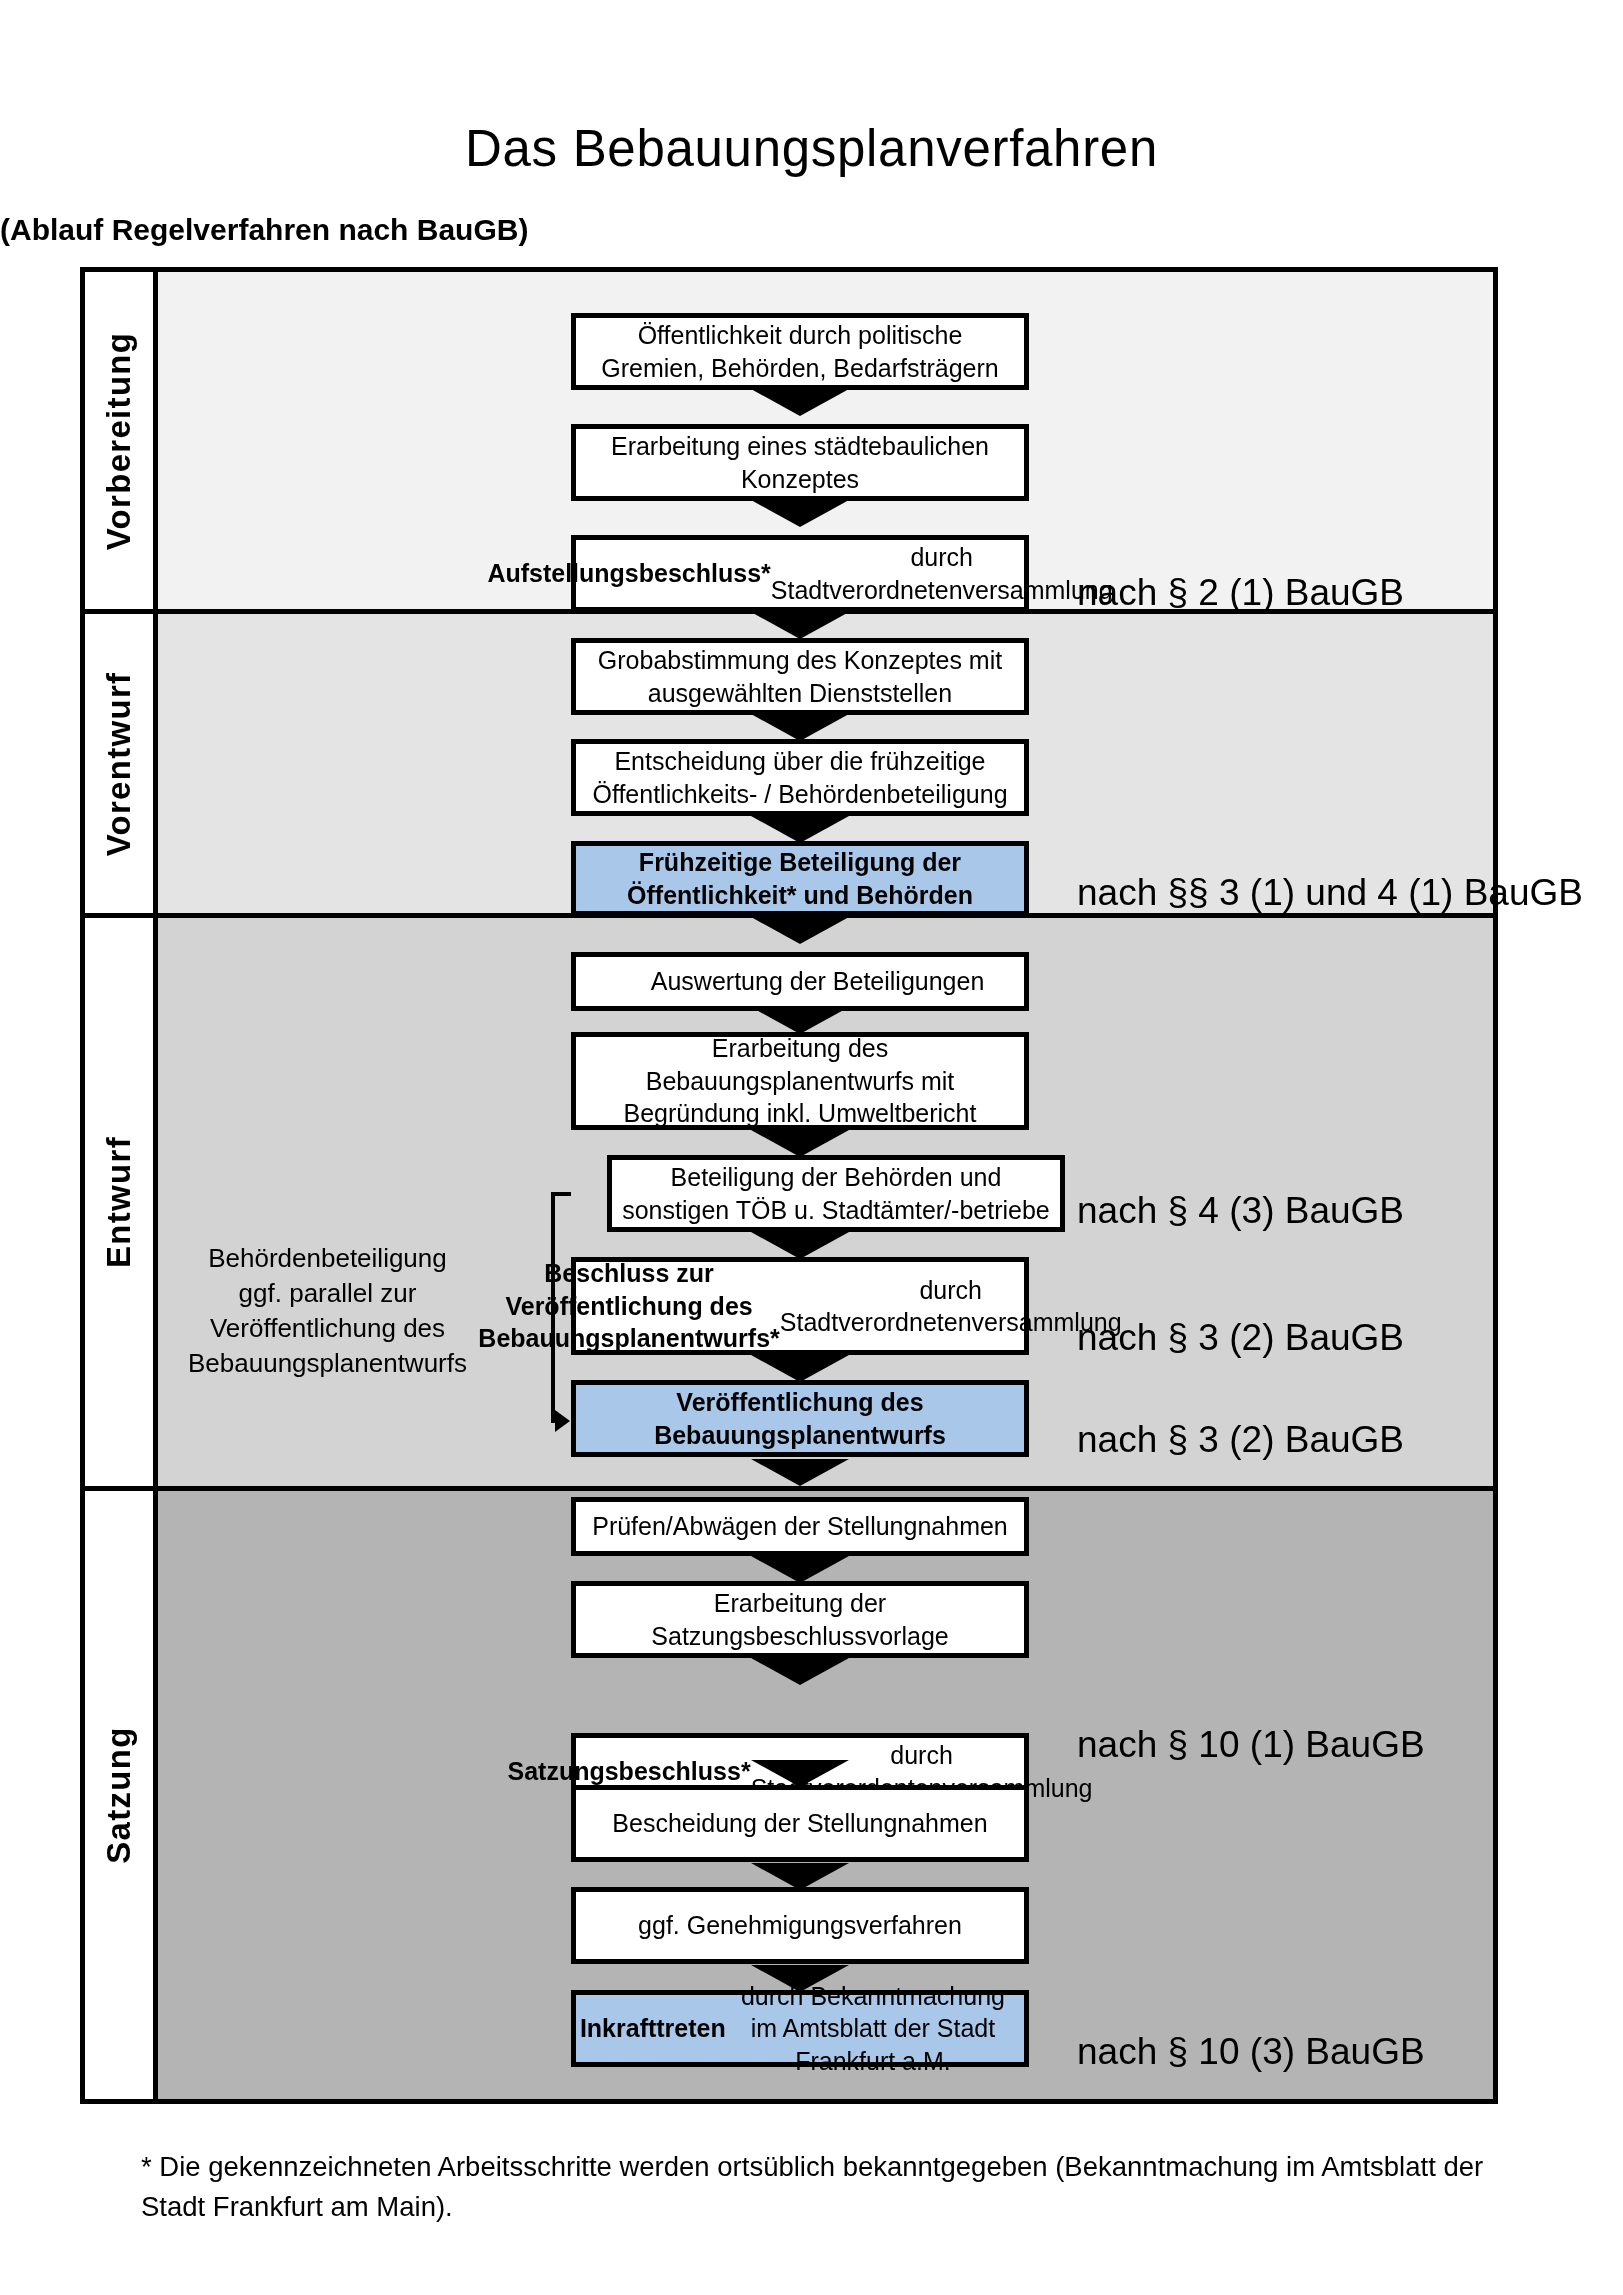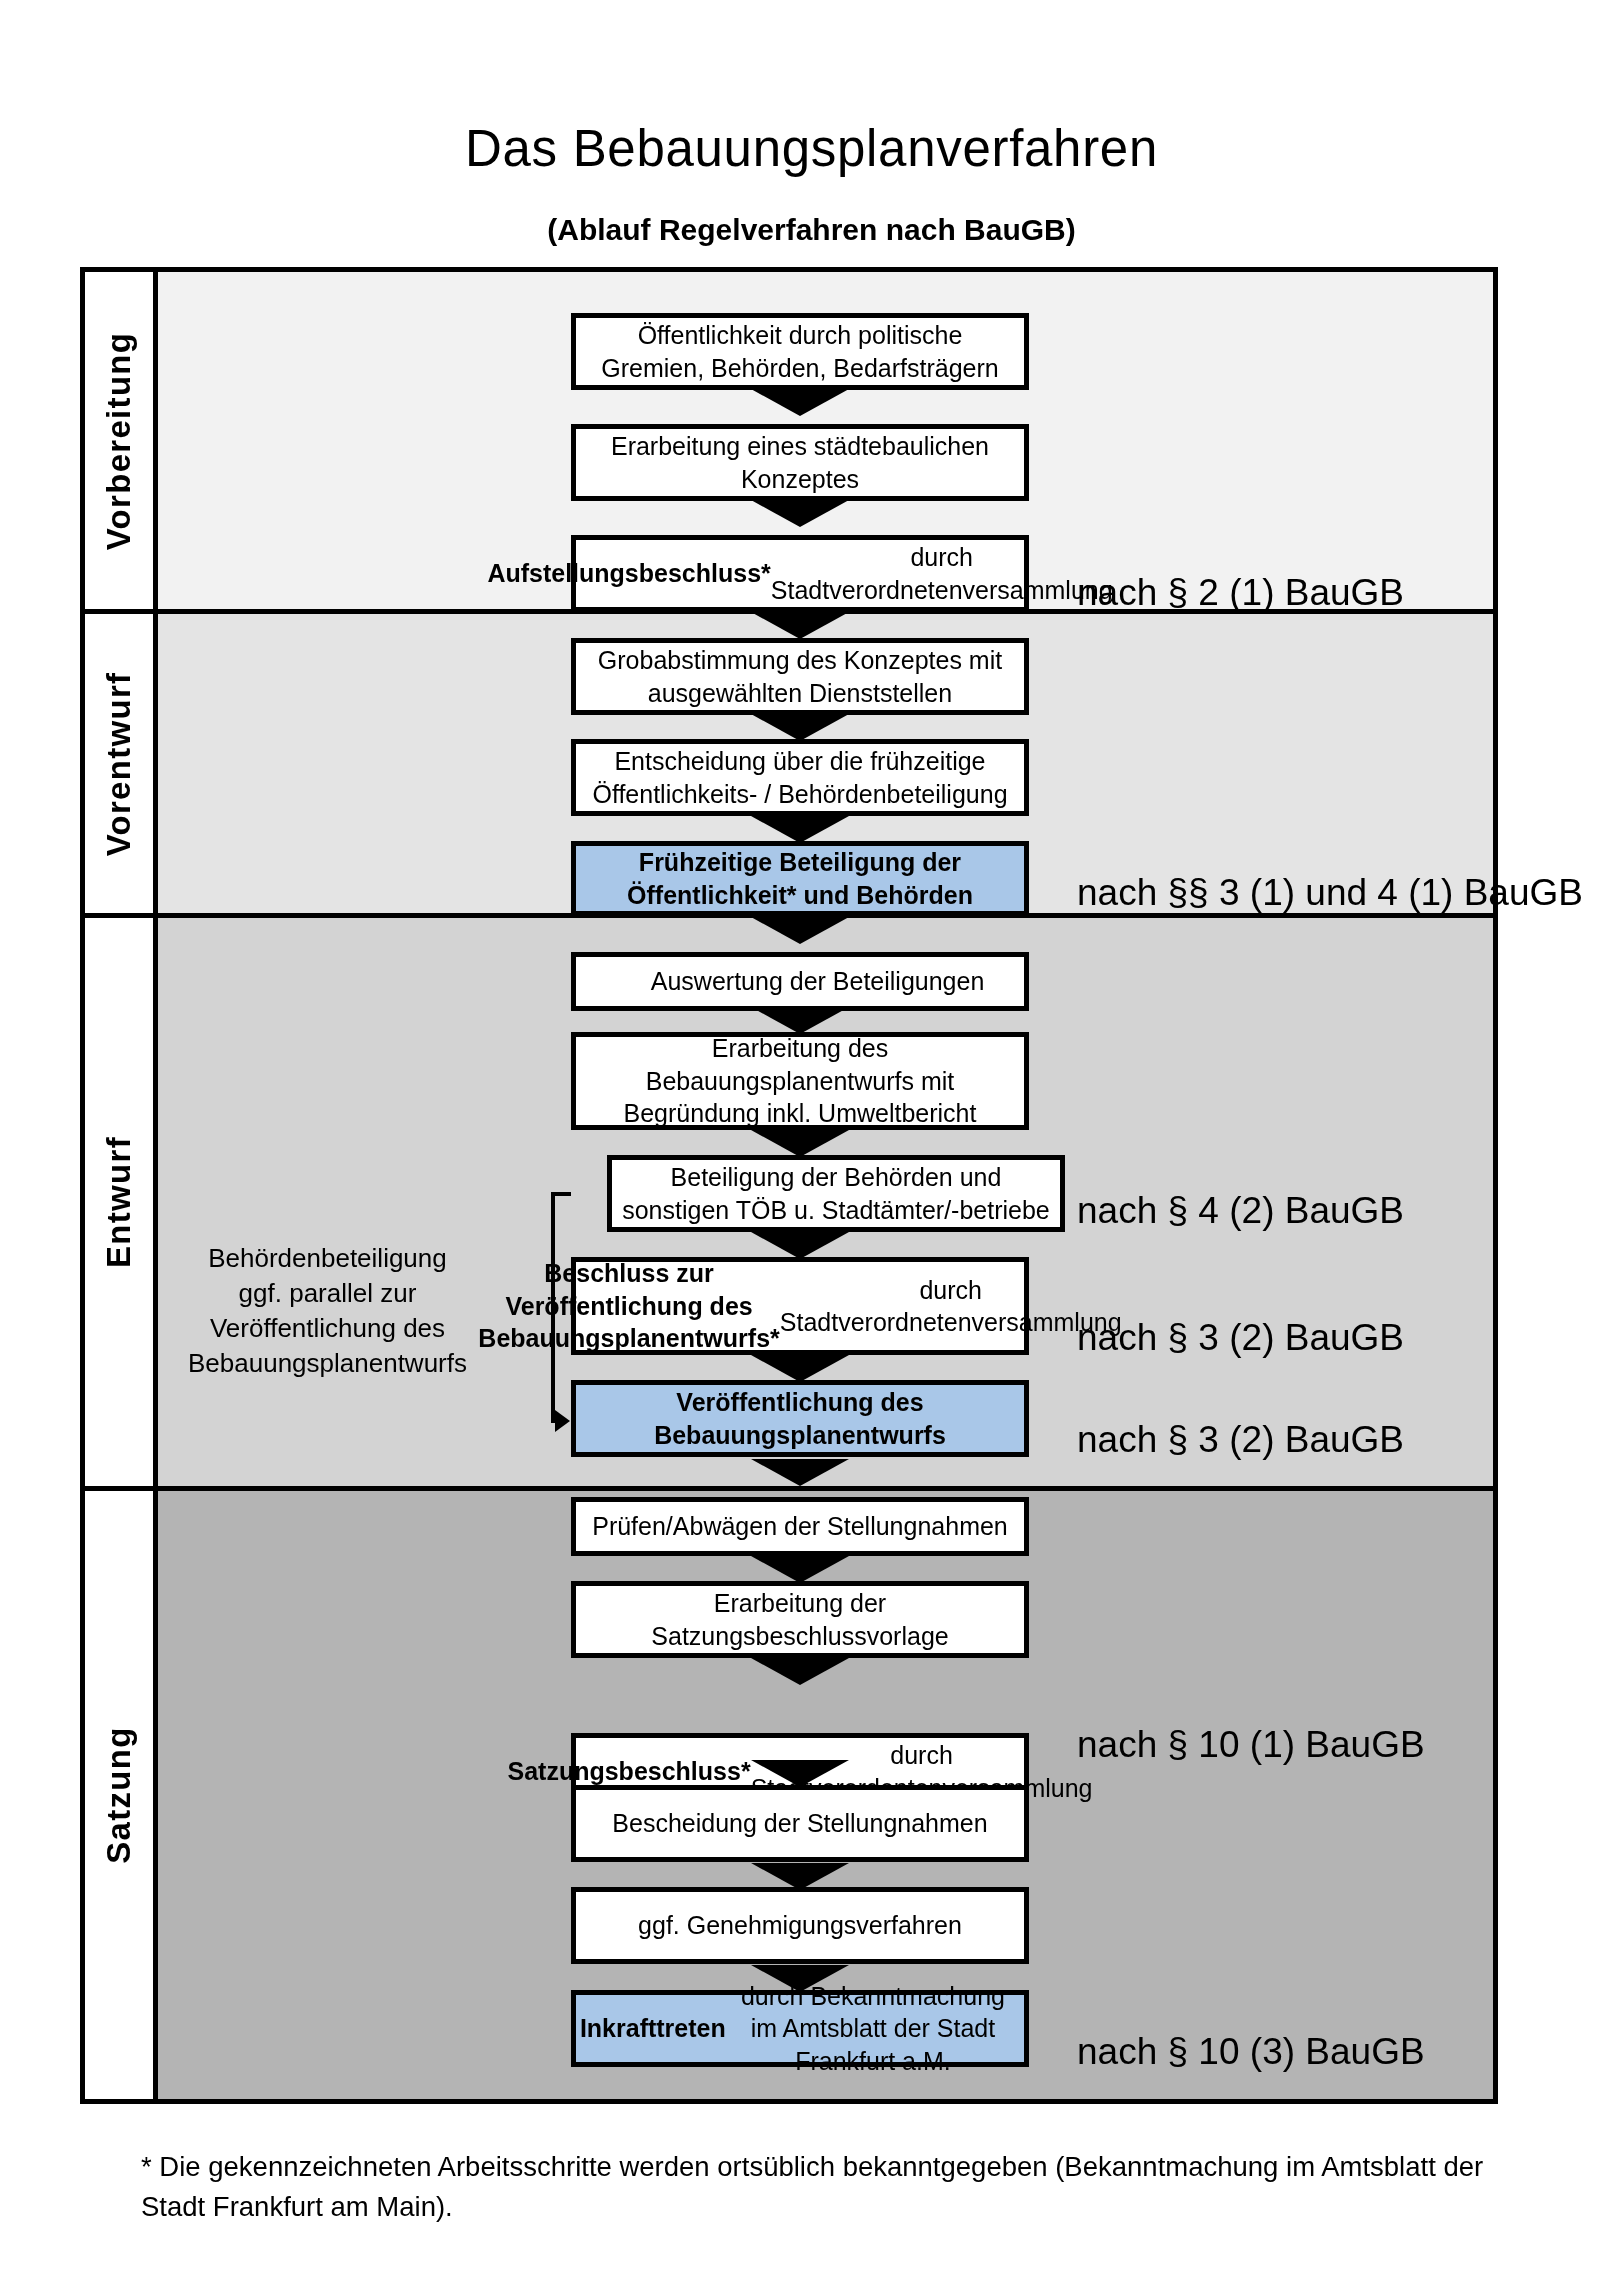--- a/index.html
+++ b/index.html
@@ -6,21 +6,21 @@
   body{
     width:1623px;height:2295px;position:relative;background:#ffffff;
     font-family:"Liberation Sans", sans-serif;color:#000;
     overflow:hidden;
   }
   .title{
     position:absolute;top:119px;left:0;width:1623px;text-align:center;
     font-size:51px;font-weight:normal;letter-spacing:0.7px;
   }
   .subtitle{
-    position:absolute;top:213px;left:0;width:1623px;text-align:center;
+    position:absolute;top:213px;left:0;width:1623px;text-align:left;
     font-size:30px;font-weight:bold;
   }
   .frame{
     position:absolute;left:80px;top:267px;width:1418px;height:1837px;
     border:5.2px solid var(--line,#000);box-sizing:border-box;background:#fff;
   }
   .rows{position:absolute;left:0;top:0;width:100%;height:100%;display:flex;flex-direction:column;}
   .row{display:flex;box-sizing:border-box;border-bottom:5.2px solid var(--line,#000);}
   .row:last-child{border-bottom:none;}
   .row .label-cell{
@@ -216,21 +216,21 @@
     <div class="arrow" style="top:1693px;"></div>
 
     <div class="step hl" style="top:1718px;height:77px;">
         <span class="b">Inkrafttreten</span>
         <span class="t"> durch Bekanntmachung
 im Amtsblatt der Stadt Frankfurt a.M.</span>
       </div>
 
     <div class="annotation" style="top:300px;">nach § 2 (1) BauGB</div>
     <div class="annotation" style="top:600px;">nach §§ 3 (1) und 4 (1) BauGB</div>
-    <div class="annotation" style="top:918px;">nach § 4 (2) BauGB</div>
+    <div class="annotation" style="top:918px;">nach § 4 (3) BauGB</div>
     <div class="annotation" style="top:1045px;">nach § 3 (2) BauGB</div>
     <div class="annotation" style="top:1147px;">nach § 3 (2) BauGB</div>
     <div class="annotation" style="top:1452px;">nach § 10 (1) BauGB</div>
     <div class="annotation" style="top:1759px;">nach § 10 (3) BauGB</div>
 
     <div class="side-note">Behördenbeteiligung
 ggf. parallel zur
 Veröffentlichung des
 Bebauungsplanentwurfs</div>
 

